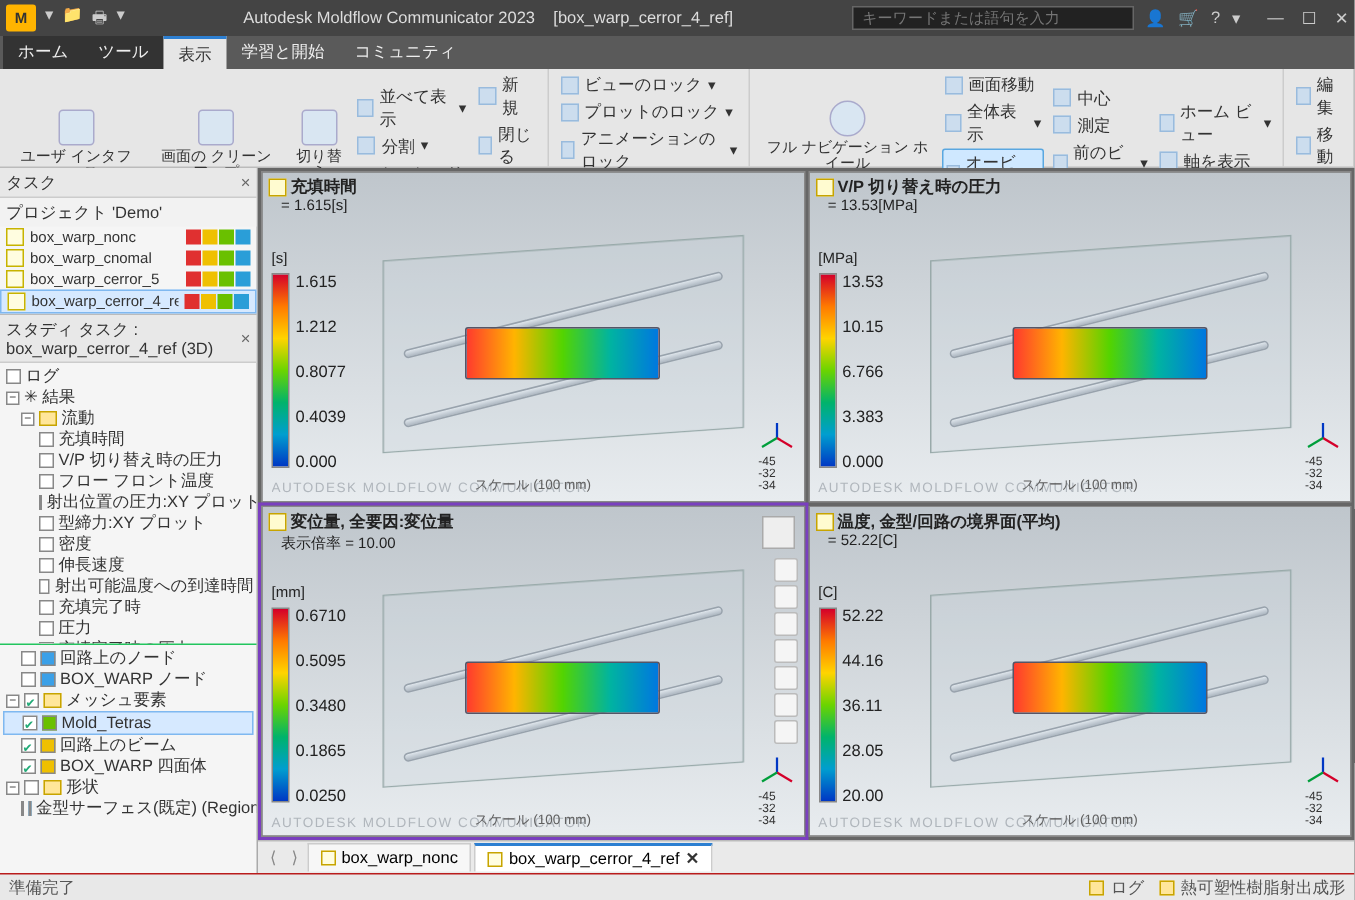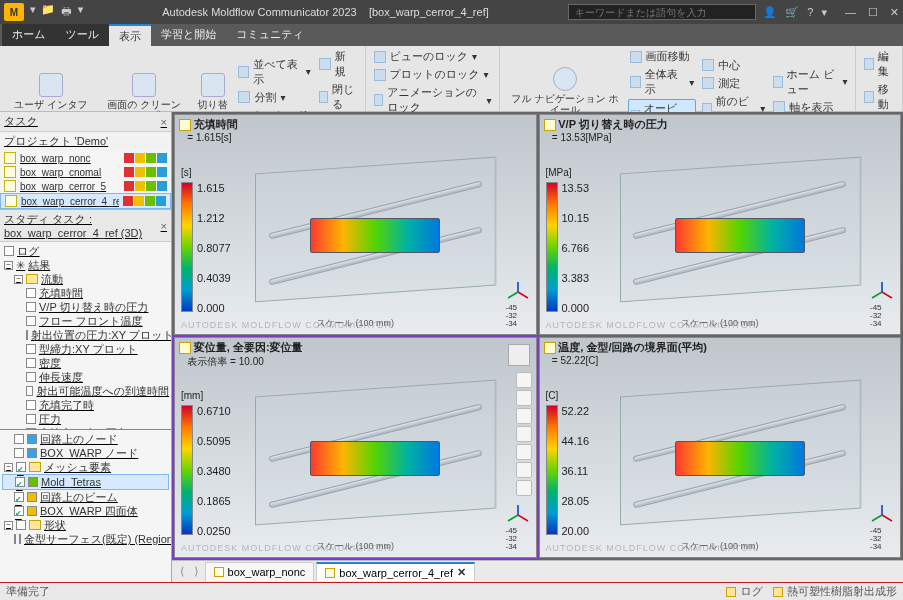--- a/index.html
+++ b/index.html
@@ -19,21 +19,21 @@
 .ribbon .group .body { flex: 1; display: flex; align-items: center; gap: 4px; }
 .ribbon .group .label { text-align: center; color: #555; font-size: 10px; }
 .rbtn { display: flex; flex-direction: column; align-items: center; gap: 2px; padding: 2px 4px; cursor: pointer; }
 .rbtn .ic { width: 24px; height: 24px; background: #d9e6f2; border: 1px solid #aac; border-radius: 3px; }
 .rbtn span { font-size: 10px; color: #333; text-align: center; line-height: 1.1; }
 .rlist { display: flex; flex-direction: column; gap: 1px; }
 .rlist .ritem { display: flex; align-items: center; gap: 4px; font-size: 10px; color: #333; cursor: pointer; padding: 1px 2px; }
 .rlist .ritem .sic { width: 12px; height: 12px; background: #cde; border: 1px solid #9bd; }
 .rlist .ritem.hl { background: #cfe8ff; border: 1px solid #5aa7e0; border-radius: 2px; }
 .workarea { flex: 1; display: flex; min-height: 0; }
-.leftcol { width: 172px; display: flex; flex-direction: column; border-right: 1px solid #aaa; background: #f5f5f5; text-decoration: underline; }
+.leftcol { width: 172px; display: flex; flex-direction: column; border-right: 1px solid #aaa; background: #f5f5f5; }
 .panel-hd { background: #e8e8e8; border-bottom: 1px solid #ccc; padding: 2px 4px; display: flex; align-items: center; justify-content: space-between; font-size: 10px; color: #333; }
 .panel-hd .x { color: #666; cursor: pointer; }
 .proj { flex: 0 0 auto; border-bottom: 1px solid #bbb; }
 .proj .row { display: flex; align-items: center; padding: 1px 4px; gap: 4px; }
 .proj .row .nm { flex: 1; font-size: 10px; color: #333; white-space: nowrap; overflow: hidden; }
 .proj .row .sw { display: flex; gap: 1px; }
 .proj .row .sw i { width: 10px; height: 10px; display: block; }
 .proj .row.sel { background: #d6e9ff; border: 1px solid #7fb8f0; }
 .sic-study { width: 12px; height: 12px; background: #fffde0; border: 1px solid #c7b300; }
 .study { border-bottom: 1px solid #22c55e; max-height: 220px; overflow: hidden; }

